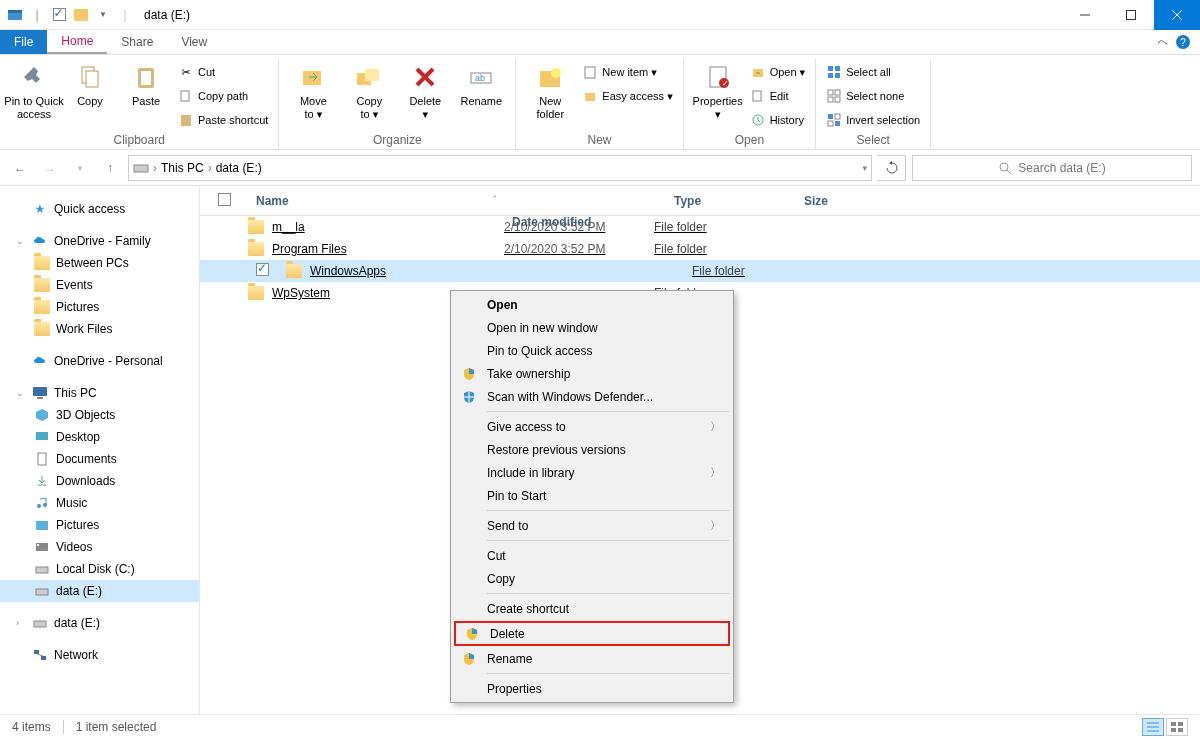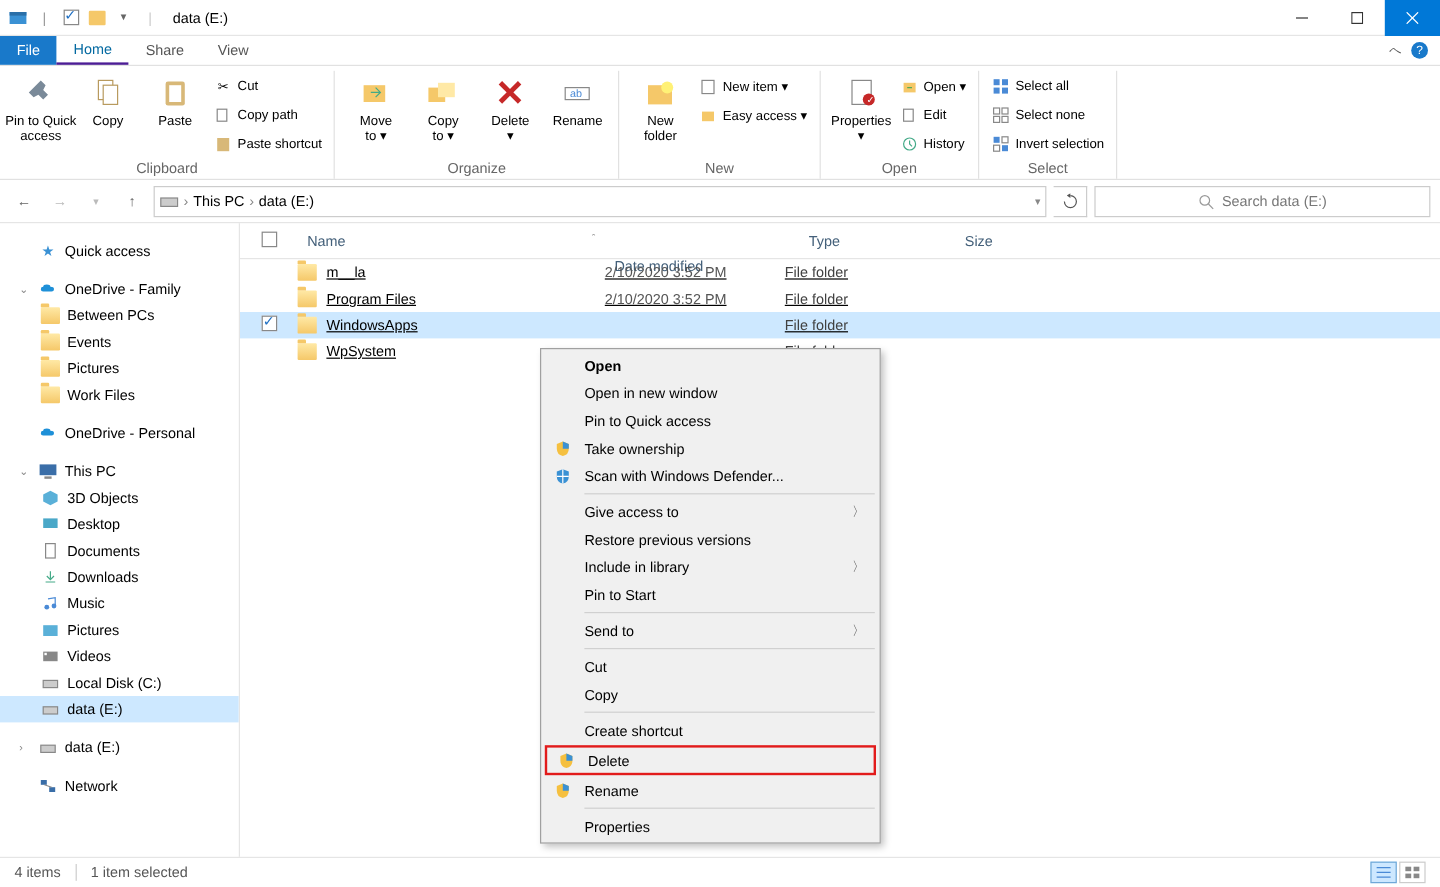--- a/index.html
+++ b/index.html
@@ -11,21 +11,21 @@
 .qat .ico { width: 18px; height: 18px; display: flex; align-items: center; justify-content: center; }
 .title-text { margin-left: 10px; font-size: 12px; }
 .win-controls { margin-left: auto; display: flex; height: 30px; }
 .win-controls div { width: 46px; display: flex; align-items: center; justify-content: center; }
 .win-close { background: #0078d7; color: #fff; }
 
 
 .menubar { height: 25px; background: #fff; display: flex; align-items: stretch; border-bottom: 1px solid #e1e1e1; position: relative; }
 .menubar .file { background: #1979ca; color: #fff; padding: 0 14px; display: flex; align-items: center; }
 .menubar .tab { padding: 0 14px; display: flex; align-items: center; color: #555; }
-.menubar .tab.active { border-bottom: 2px solid #4c1d95; color: #0369a1; }
+.menubar .tab.active { border-bottom: 2px solid #a3a3a3; color: #be185d; }
 .menubar .right-icons { margin-left: auto; display: flex; align-items: center; gap: 8px; padding-right: 10px; color: #555; }
 
 
 .ribbon { height: 95px; background: #fff; display: flex; border-bottom: 1px solid #e1e1e1; padding-top: 4px; }
 .rgroup { border-right: 1px solid #e1e1e1; padding: 0 6px; display: flex; flex-direction: column; }
 .rgroup .body { flex: 1; display: flex; align-items: flex-start; }
 .rgroup .label { text-align: center; font-size: 12px; color: #666; padding-bottom: 2px; }
 .rbig { display: flex; flex-direction: column; align-items: center; width: 56px; padding-top: 2px; }
 .rbig .icon { width: 32px; height: 32px; margin-bottom: 2px; display:flex; align-items:center; justify-content:center; }
 .rbig .lbl { font-size: 11px; text-align: center; line-height: 1.15; }
@@ -46,33 +46,33 @@
 .content { display: flex; height: 528px; }
 .treeview { width: 200px; border-right: 1px solid #e5e5e5; padding-top: 12px; overflow: hidden; }
 .tnode { display: flex; align-items: center; height: 22px; padding-left: 16px; gap: 6px; font-size: 12px; }
 .tnode.indent { padding-left: 34px; }
 .tnode.selected { background: #cde8ff; }
 .tnode .exp { width: 10px; color: #888; font-size: 9px; }
 .tnode .ico { width: 16px; height: 16px; display:flex; align-items:center; justify-content:center; }
 .spacer { height: 10px; }
 
 .listview { flex: 1; position: relative; }
-.colheaders { display: flex; height: 30px; align-items: center; border-bottom: 1px solid #e5e5e5; color: #44607a; font-size: 12px; }
+.colheaders { display: flex; height: 30px; align-items: center; border-bottom: 1px solid #e5e5e5; color: #44607a; font-size: 12px; font-weight: bold; }
 .colheaders .chk { width: 48px; padding-left: 18px; }
 .colheaders .col { padding: 0 8px; }
 .col-name { width: 256px; display:flex; gap:8px; }
 .col-date { width: 150px; margin-top: 42px; }
 .col-type { width: 130px; margin-left: 12px; }
 .col-size { width: 80px; }
 .row { display: flex; align-items: center; height: 22px; text-decoration: underline; }
 .row .chk { width: 48px; padding-left: 18px; }
 .row .name-cell { width: 256px; display: flex; align-items: center; gap: 8px; }
 .row .date-cell { width: 150px; color: #555; }
 .row .type-cell { width: 130px; color: #404040; }
-.row.selected { background: #cde8ff; }
+.row.selected { background: #cde8ff; padding-left: 38px; }
 .folder-icon { width: 16px; height: 14px; background: linear-gradient(#ffe9a6, #f5c869); border-radius: 1px; position: relative; }
 .folder-icon::before { content: ''; position: absolute; top: -3px; left: 0; width: 7px; height: 3px; background: #f5c869; border-radius: 1px 1px 0 0; }
 
 
 .ctxmenu { position: absolute; left: 450px; top: 290px; width: 284px; background: #f0f0f0; border: 1px solid #a0a0a0; box-shadow: 3px 3px 6px rgba(0,0,0,0.25); padding: 2px; }
 .ctxitem { display: flex; align-items: center; height: 23px; padding-left: 34px; padding-right: 10px; position: relative; font-size: 12px; }
 .ctxitem.bold { font-weight: 600; }
 .ctxitem .arrow { margin-left: auto; color: #555; font-size: 11px; }
 .ctxitem .cico { position: absolute; left: 8px; width: 16px; height: 16px; display:flex; align-items:center; justify-content:center; }
 .ctxsep { height: 1px; background: #d0d0d0; margin: 3px 2px 3px 34px; }

